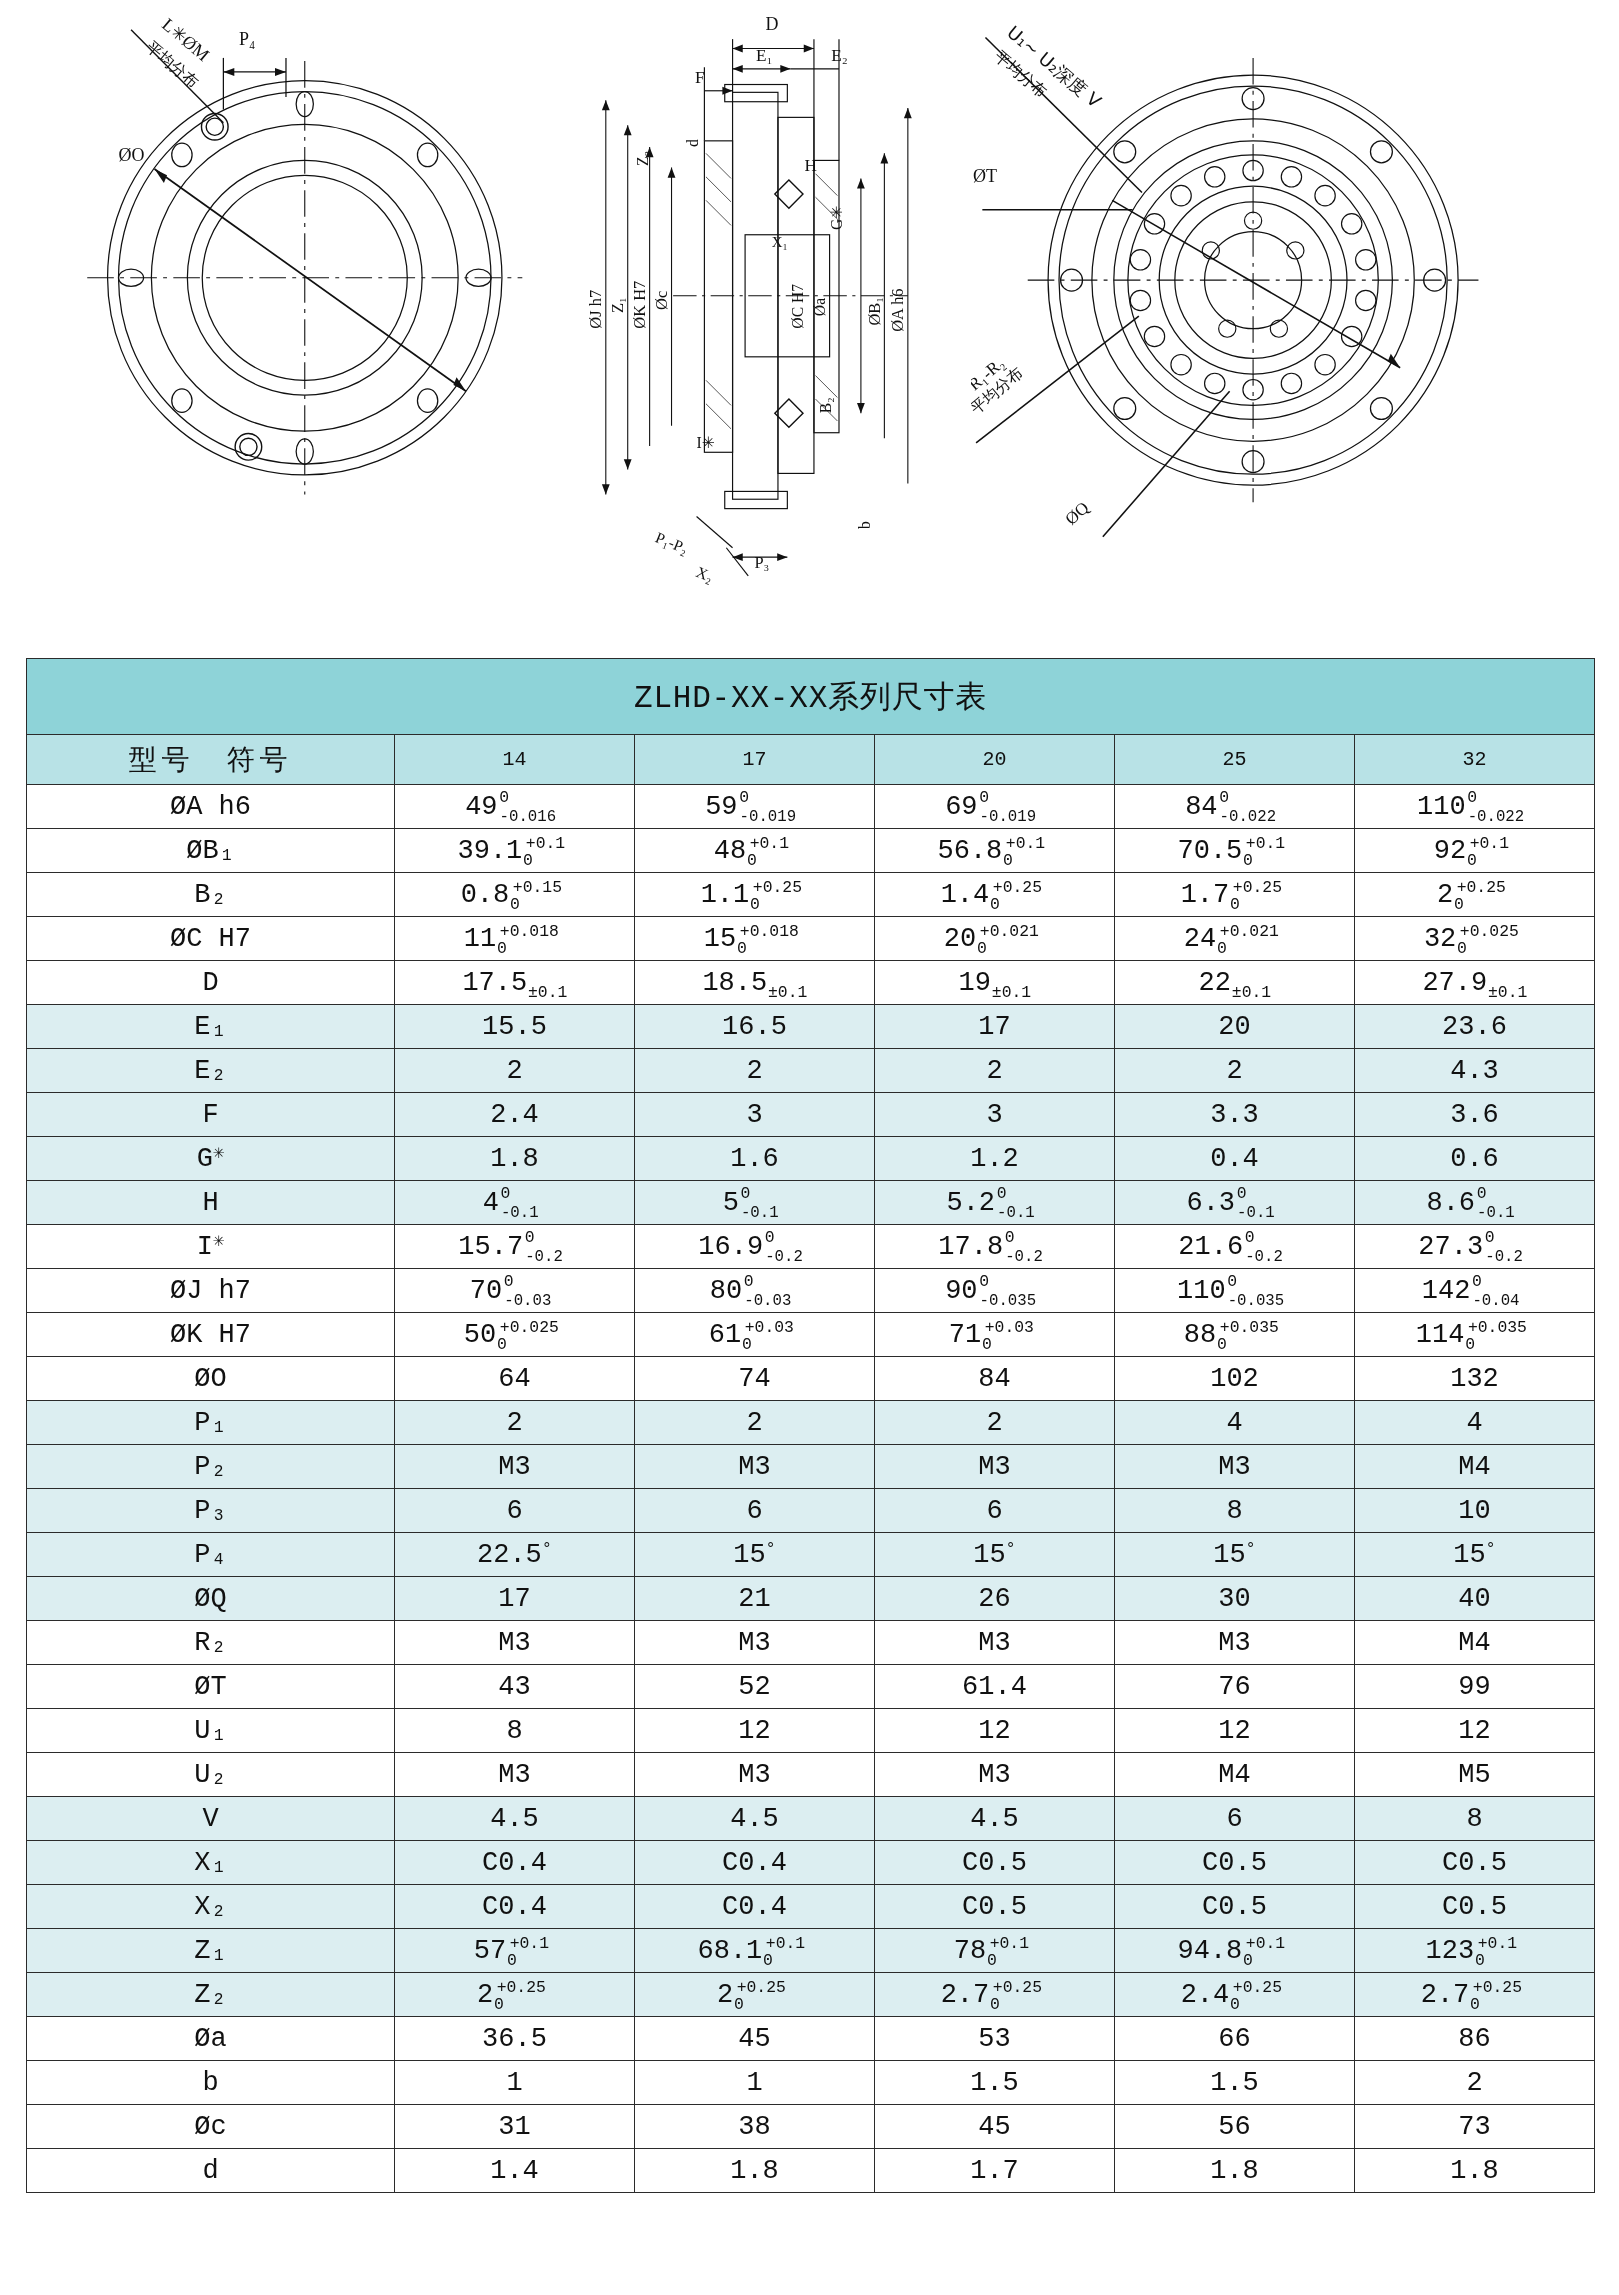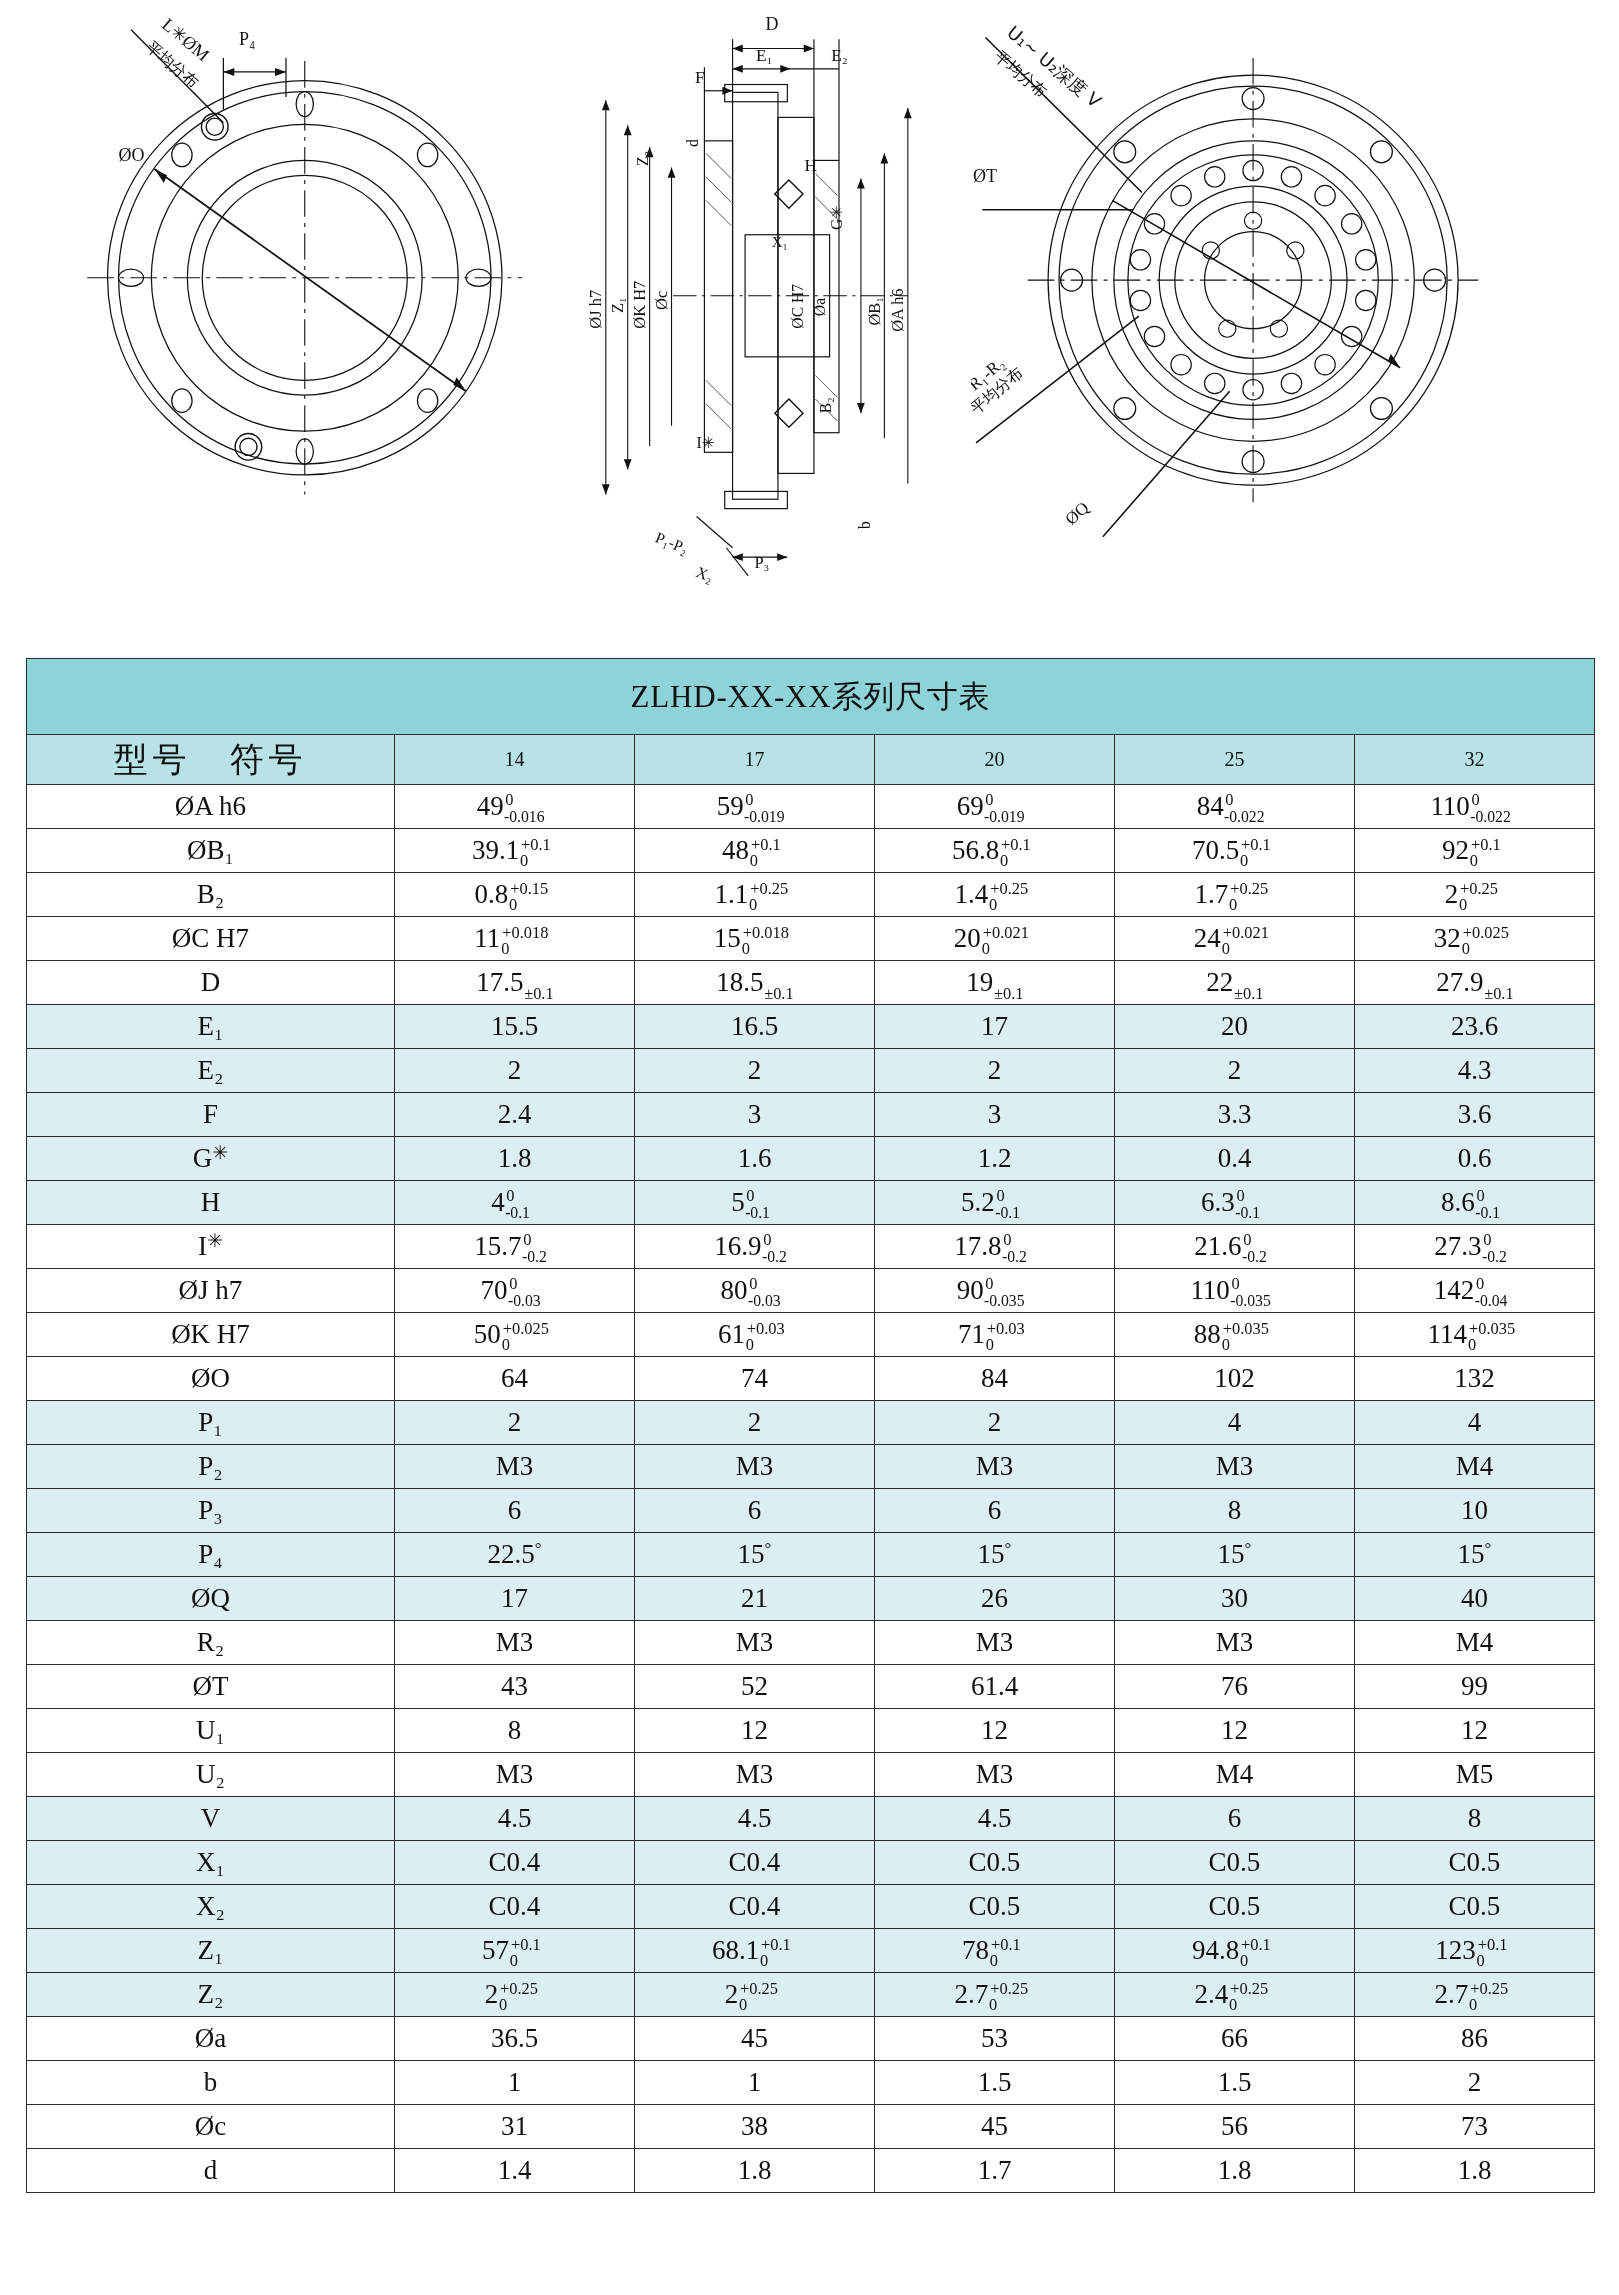--- a/index.html
+++ b/index.html
@@ -21,20 +21,21 @@
 
   .cn{font-family:"DejaVu Sans", sans-serif;}
 
   
   .tbl-wrap{position:absolute;left:26px;top:658px;width:1566px;}
   table.dims{
     border-collapse:collapse;
     width:1566px;
     table-layout:fixed;
     background:#22c55e;
+    font-family:Liberation Mono, monospace;
   }
   table.dims td,table.dims th{
     border:1.6px solid #2b2b2b;
     text-align:center;
     vertical-align:middle;
     padding:0;
     font-weight:400;
     color:#111;
     white-space:nowrap;
   }
@@ -46,21 +47,21 @@
     height:75px;
     font-size:31px;
     letter-spacing:0.8px;
     border-bottom:2.3px solid #1d1d1d;
   }
   .head-row td{
     background:#b8e2e6;
     height:49px;
     font-size:20px;
   }
-  .head-row td.sym{font-size:34px;letter-spacing:4.7px;}
+  .head-row td.sym{font-size:28px;letter-spacing:4.7px;}
 
   tr.r td{height:43px;font-size:27px;}
   tr.r.shade td{background:#dceef1;}
   tr.r.plain td{background:#ffffff;}
 
   
   .tol{position:relative;display:inline-block;}
   .tol .base{font-size:27px;}
   .tol .sub{
     font-size:15.7px;position:relative;top:7px;left:0.8px;

